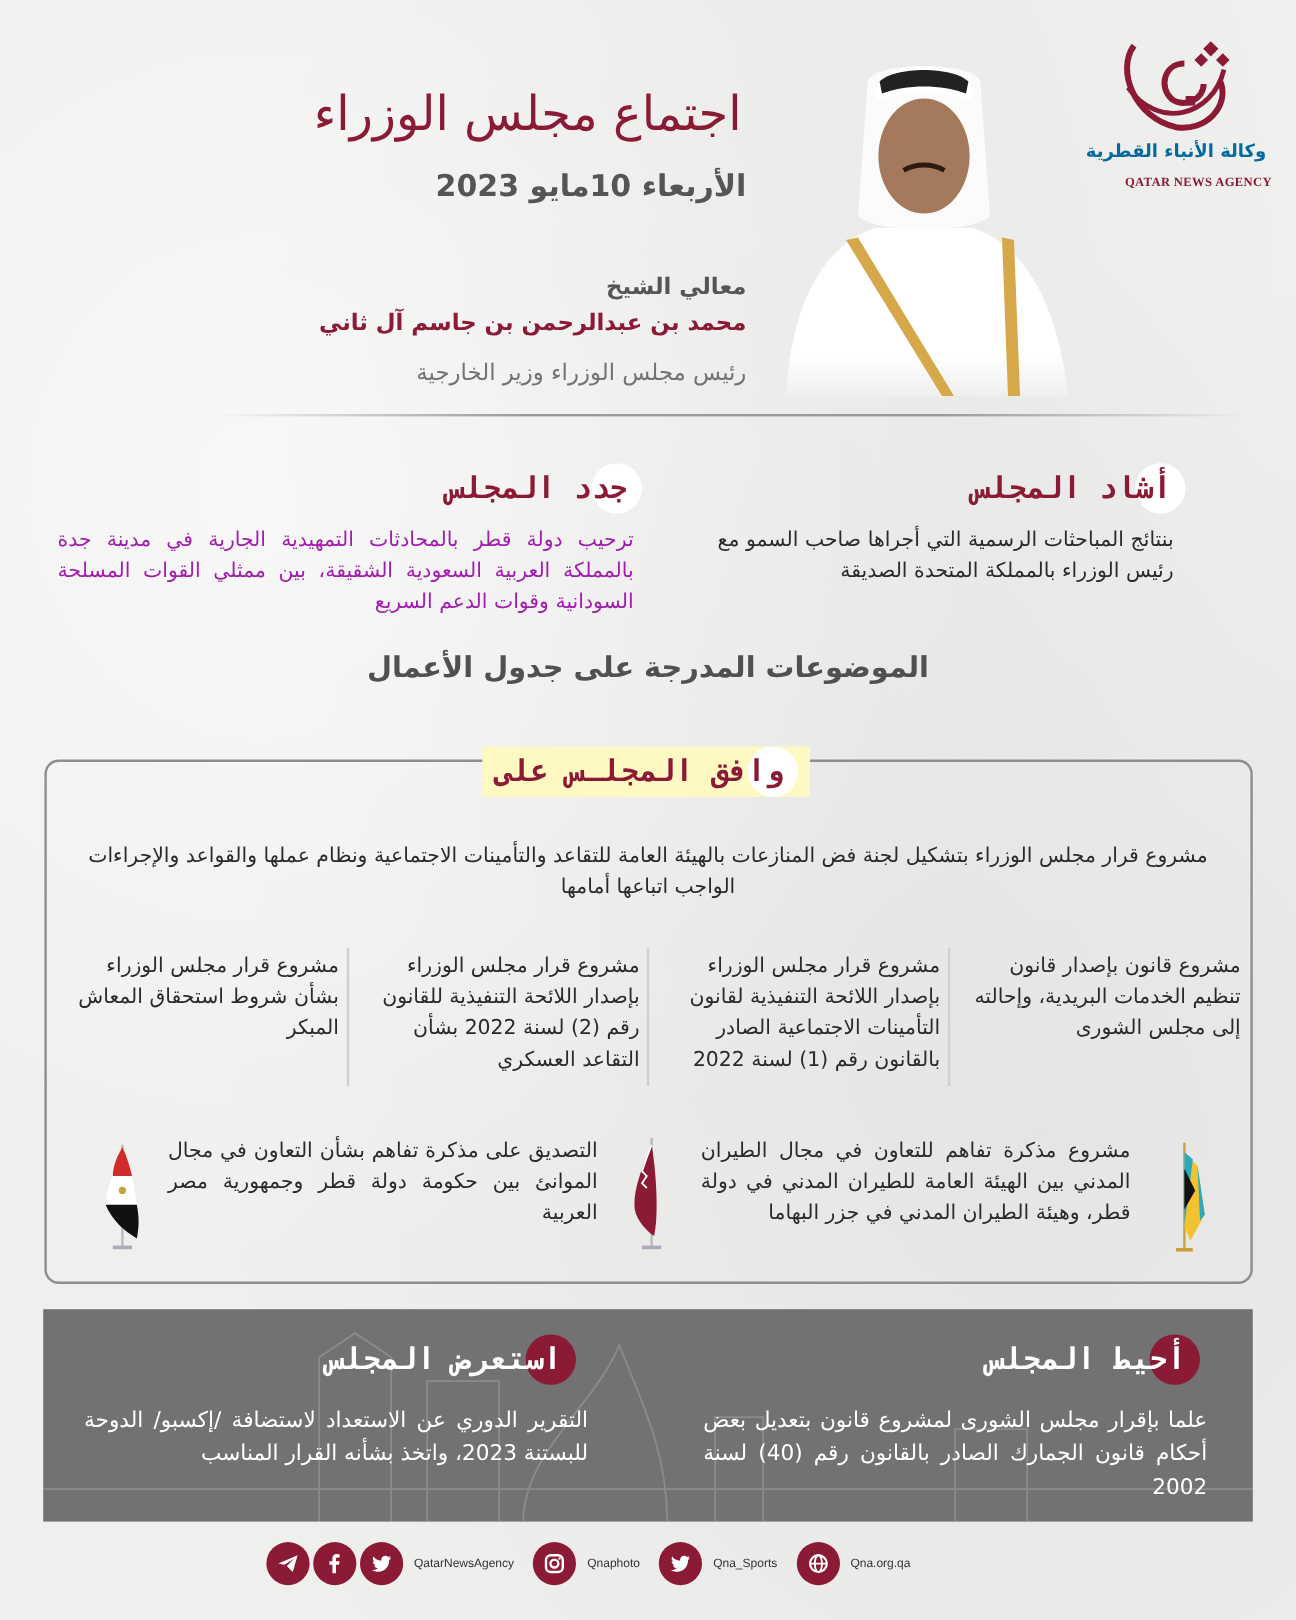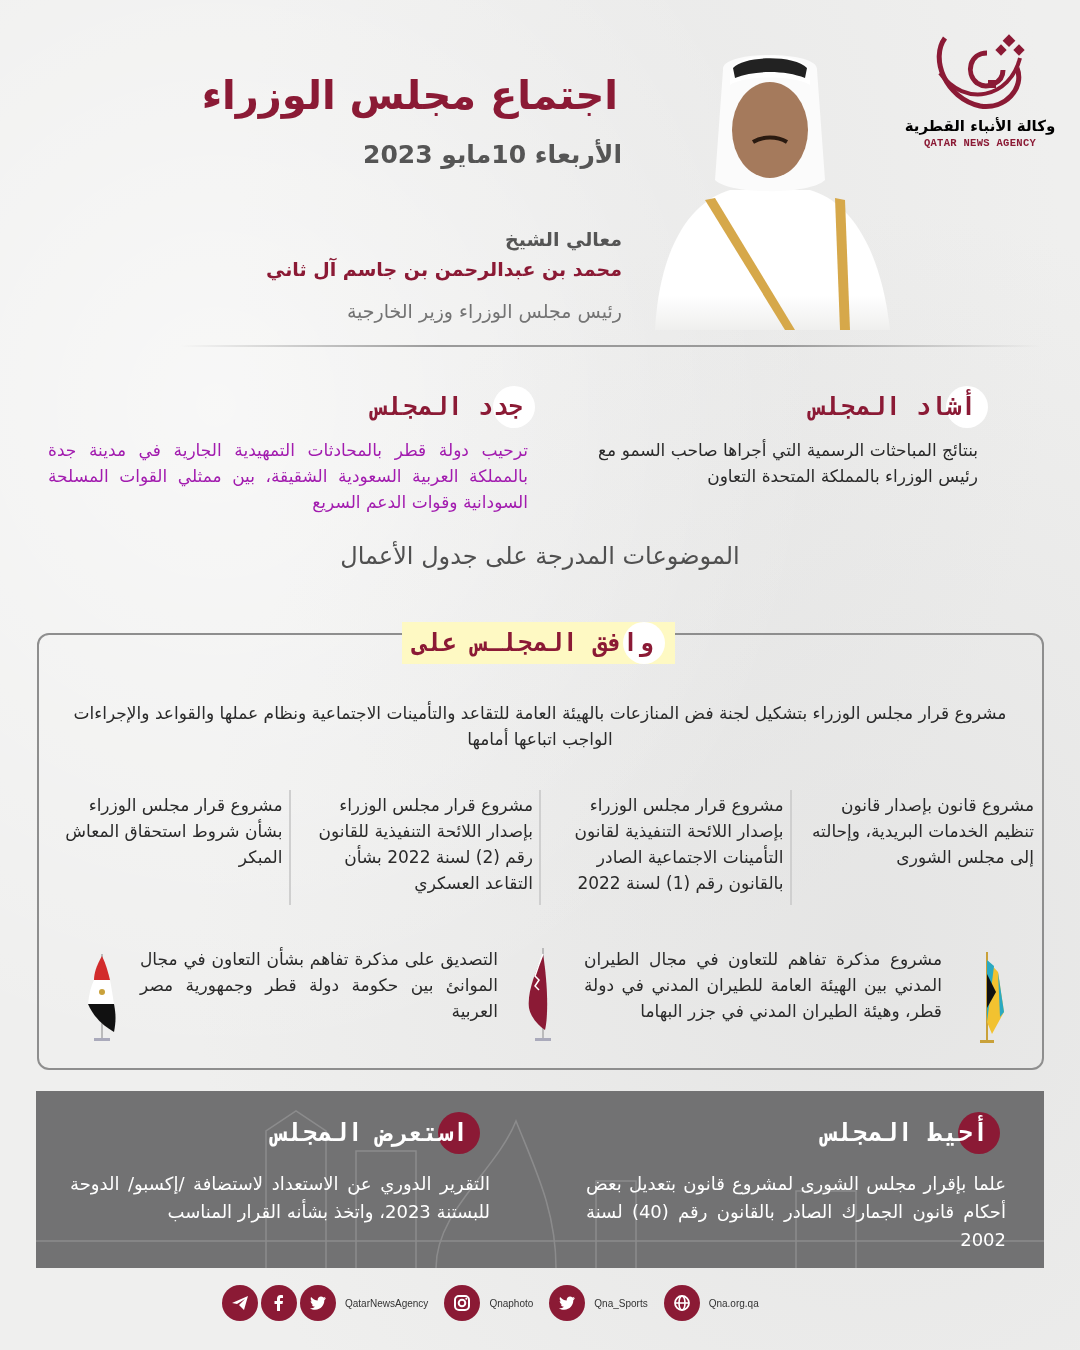--- a/index.html
+++ b/index.html
@@ -13,25 +13,25 @@
       radial-gradient(ellipse at 60% 20%, rgba(225,225,225,0.4) 0%, rgba(225,225,225,0) 45%);
     font-family: "DejaVu Sans", sans-serif;
     color: #2a2a2a;
     direction: rtl;
   }
   .abs { position: absolute; }
 
   
   .logo { left: 900px; top: 28px; width: 160px; height: 135px; direction: ltr; text-align: center; }
   .logo svg { display: block; margin: 0 auto; }
-  .logo-ar { font-size: 15px; font-weight: bold; color: #000000; direction: rtl; margin-top: 4px; }
-  .logo-en { font-family: Liberation Mono, monospace; font-size: 10.5px; font-weight: bold; color: #8b1a35; letter-spacing: 0.3px; margin-top: 2px; }
-
-  
-  .title { right: 462px; top: 72px; font-size: 40px; font-weight: bold; color: #8b1a35; white-space: nowrap; }
+  .logo-ar { font-size: 15px; font-weight: bold; color: #0369a1; direction: rtl; margin-top: 4px; }
+  .logo-en { font-family: Liberation Serif, serif; font-size: 10.5px; font-weight: bold; color: #8b1a35; letter-spacing: 0.3px; margin-top: 12px; text-align: right; }
+
+  
+  .title { right: 462px; top: 72px; font-size: 40px; font-weight: normal; color: #8b1a35; white-space: nowrap; }
   .date { right: 458px; top: 140px; font-size: 25px; font-weight: bold; color: #555; white-space: nowrap; }
   .honorific { right: 458px; top: 228px; font-size: 19px; font-weight: bold; color: #555; white-space: nowrap; }
   .person-name { right: 458px; top: 258px; font-size: 19px; font-weight: bold; color: #8b1a35; white-space: nowrap; }
   .person-role { right: 458px; top: 300px; font-size: 19px; color: #737373; white-space: nowrap; }
 
   
   .portrait { left: 635px; top: 30px; width: 270px; height: 300px; overflow: hidden; }
 
   .top-divider { left: 180px; top: 345px; width: 860px; height: 2px;
     background: linear-gradient(to left, rgba(150,150,150,0) 0%, #9a9a9a 30%, #9a9a9a 70%, rgba(150,150,150,0) 100%); }
@@ -42,21 +42,21 @@
   .sec-head .label { font-size: 25px; font-weight: bold; color: #8b1a35; position: relative; z-index: 1; }
   .sec-head.dark .circle { background: #8b1a35; }
   .sec-head.dark .label { color: #ffffff; }
 
   .praised-head { right: 92px; top: 386px; }
   .praised-text { right: 102px; top: 437px; width: 380px; font-size: 17px; line-height: 26px; text-align: justify; color: #2a2a2a; }
 
   .renewed-head { right: 545px; top: 386px; }
   .renewed-text { right: 552px; top: 437px; width: 480px; font-size: 17px; line-height: 26px; text-align: justify; color: #a21caf; }
 
-  .agenda-title { left: 0; width: 1080px; top: 542px; text-align: center; font-size: 24px; font-weight: normal; color: #505050; }
+  .agenda-title { left: 0; width: 1080px; top: 542px; text-align: center; font-size: 24px; font-weight: bold; color: #505050; }
 
   
   .approved-box { left: 37px; top: 633px; width: 1007px; height: 437px; border: 2px solid #8e8e8e; border-radius: 12px; }
   .approved-head { right: 405px; top: 622px; background: #fef9c3; padding: 0 10px; }
   .approved-lead { left: 60px; width: 960px; top: 700px; text-align: center; font-size: 17px; line-height: 26px; }
 
   .cols { left: 40px; top: 790px; width: 1000px; height: 115px; display: flex; flex-direction: row; }
   .col { flex: 1; text-align: right; font-size: 17px; line-height: 26px; padding: 2px 6px; }
   .col + .col { border-right: 2px solid #cfcfcf; }
 
@@ -124,21 +124,21 @@
     <path d="M200 168 L 205 300 L 215 300 L 210 170 Z" fill="#d6a84a"></path>
   </svg>
 </div>
 
 <div class="abs top-divider"></div>
 
 <div class="abs sec-head praised-head">
   <span class="circle"></span>
   <span class="label">أشاد المجلس</span>
 </div>
-<div class="abs praised-text">بنتائج المباحثات الرسمية التي أجراها صاحب السمو مع رئيس الوزراء بالمملكة المتحدة التعاون</div>
+<div class="abs praised-text">بنتائج المباحثات الرسمية التي أجراها صاحب السمو مع رئيس الوزراء بالمملكة المتحدة الصديقة</div>
 
 <div class="abs sec-head renewed-head">
   <span class="circle"></span>
   <span class="label">جدد المجلس</span>
 </div>
 <div class="abs renewed-text">ترحيب دولة قطر بالمحادثات التمهيدية الجارية في مدينة جدة بالمملكة العربية السعودية الشقيقة، بين ممثلي القوات المسلحة السودانية وقوات الدعم السريع</div>
 
 <div class="abs agenda-title">الموضوعات المدرجة على جدول الأعمال</div>
 
 <div class="abs approved-box"></div>

